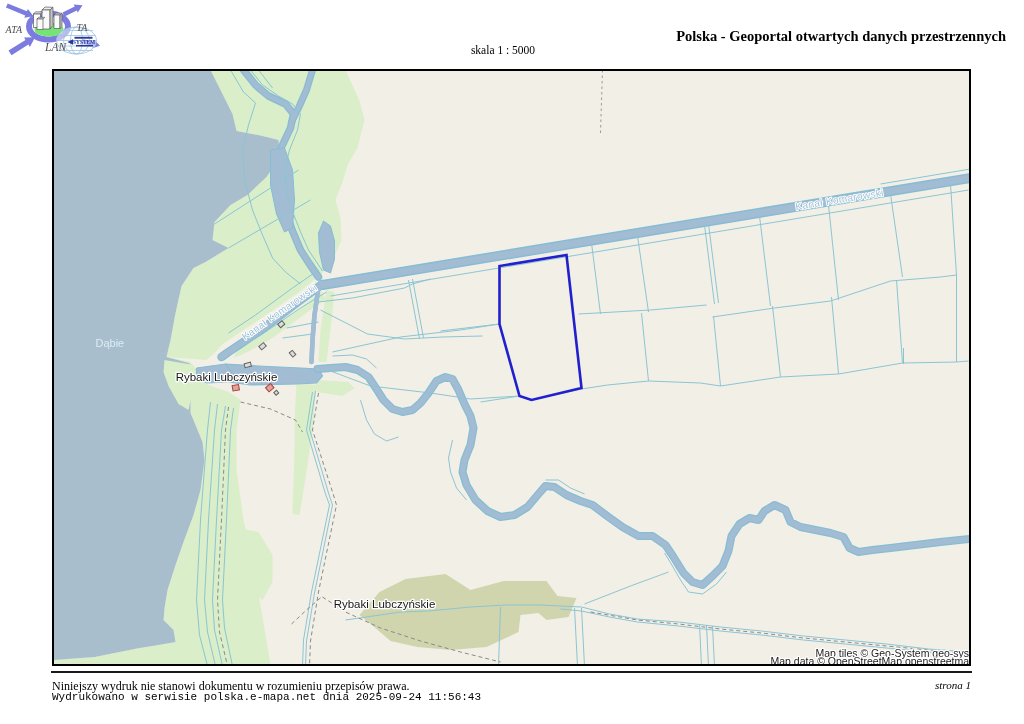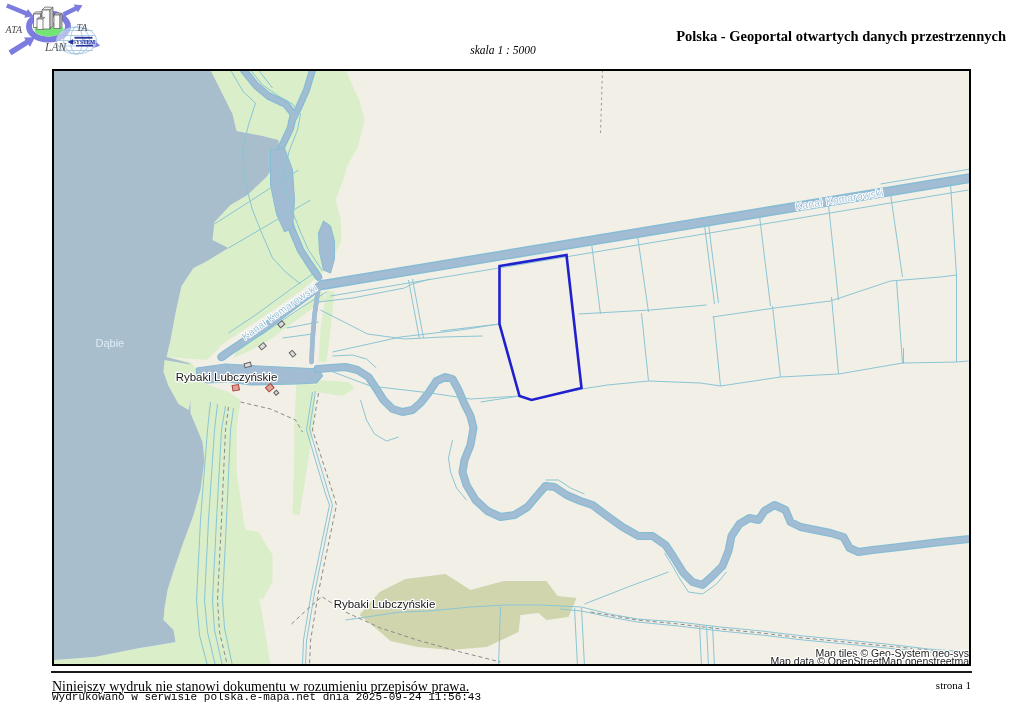--- a/index.html
+++ b/index.html
@@ -1,23 +1,23 @@
 <!DOCTYPE html>
 <html><head>
 <meta charset="utf-8">
 <style>
 html,body{margin:0;padding:0;width:1024px;height:724px;background:#fff;overflow:hidden;}
 body{font-family:"Liberation Sans", sans-serif;position:relative;}
 #title{position:absolute;left:0;top:28px;width:1006px;text-align:right;font-family:"Liberation Serif",serif;font-weight:bold;font-size:14.5px;color:#000;}
-#skala{position:absolute;left:0;top:44px;width:1006px;text-align:center;font-family:"Liberation Serif",serif;font-size:11.5px;color:#000;font-style:italic;}
+#skala{position:absolute;left:0;top:44px;width:1006px;text-align:center;font-family:"Liberation Serif",serif;font-size:11.5px;color:#000;}
 #map{position:absolute;left:51.5px;top:69px;width:915px;height:593px;border:2px solid #000;overflow:hidden;background:#f2efe6;}
 #rule{position:absolute;left:51px;top:671px;width:921px;height:1.5px;background:#1a1a1a;}
-#foot1{position:absolute;left:52px;top:678.5px;font-family:"Liberation Serif",serif;font-size:14px;color:#000;text-decoration:underline;}
+#foot1{position:absolute;left:52px;top:678.5px;font-family:"Liberation Serif",serif;font-size:12px;color:#000;}
 #foot2{position:absolute;left:52px;top:690.8px;font-family:Liberation Mono, monospace;font-size:11px;color:#000;}
-#strona{position:absolute;right:53px;top:678.5px;font-family:"Liberation Serif",serif;font-size:11px;color:#000;}
+#strona{position:absolute;right:53px;top:678.5px;font-family:"Liberation Serif",serif;font-style:italic;font-size:11px;color:#000;}
 #logo{position:absolute;left:2px;top:1px;}
 </style>
 </head>
 <body>
 <div id="title">Polska - Geoportal otwartych danych przestrzennych</div>
 <div id="skala">skala 1 : 5000</div>
 <div id="map">
 <svg width="915" height="593" viewBox="53.5 71 915 593">
 
 <g fill="#d9eec9" stroke="none">

